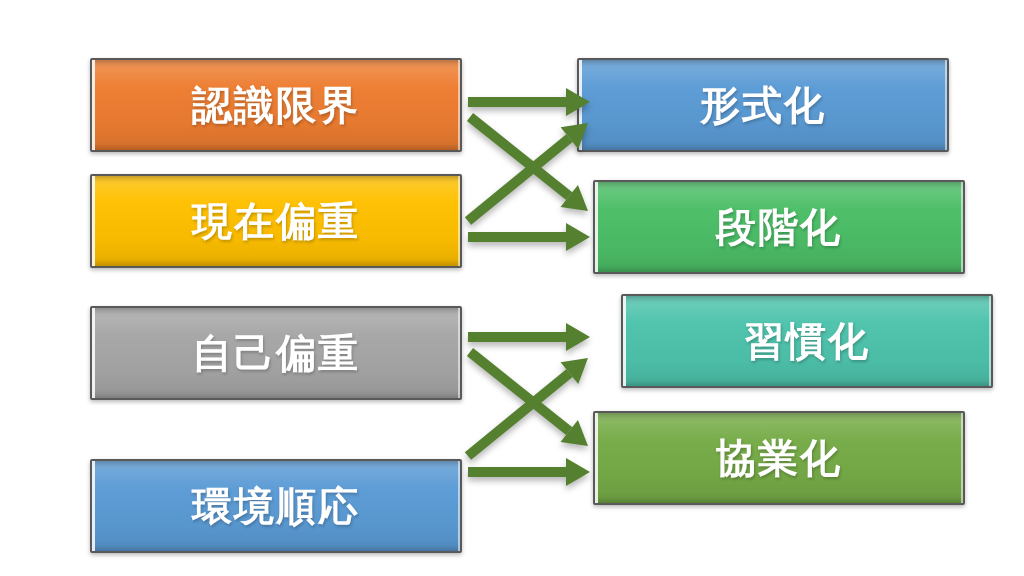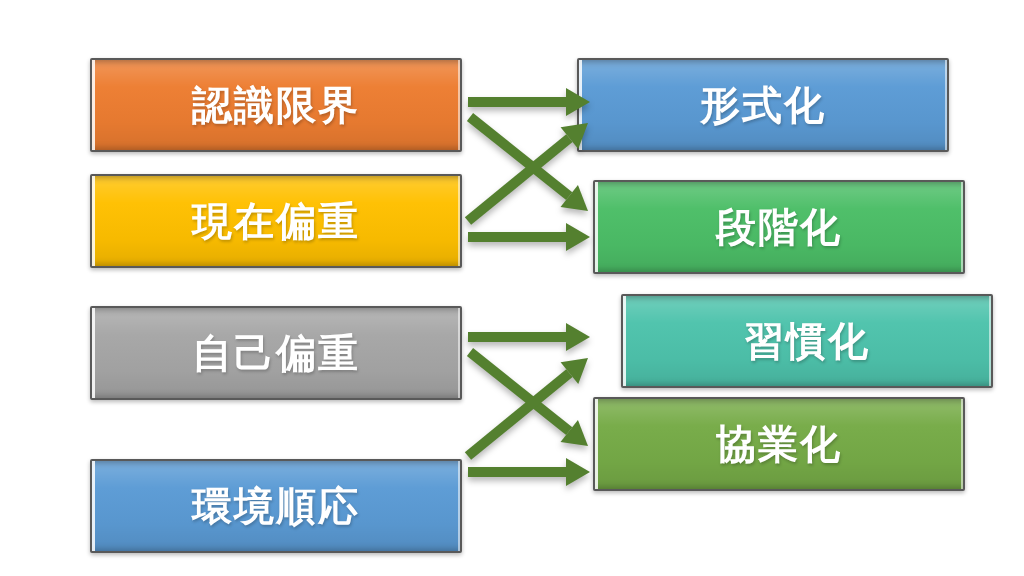--- a/index.html
+++ b/index.html
@@ -67,21 +67,21 @@
   <div id="right-column">
       <div class="node-box" style="left: 577px; top: 58px; background-color: rgb(91, 155, 213); font-family: Liberation Mono, monospace;">
         <span class="node-label">形式化</span>
       </div>
       <div class="node-box" style="left: 593px; top: 174px; background-color: rgb(76, 190, 103); margin-top: 6px;">
         <span class="node-label">段階化</span>
       </div>
       <div class="node-box" style="left: 593px; top: 294px; background-color: rgb(78, 195, 172); margin-left: 28px;">
         <span class="node-label">習慣化</span>
       </div>
-      <div class="node-box" style="left: 593px; top: 397px; background-color: rgb(118, 171, 71); text-align: center;">
+      <div class="node-box" style="left: 593px; top: 411px; background-color: rgb(118, 171, 71); text-align: center;">
         <span class="node-label">協業化</span>
       </div>
     </div>
   <div id="arrow-layer">
       <svg class="arrow-svg" viewBox="0 0 132 170" style="top: 85px;">
         <line x1="6" y1="17" x2="104" y2="17" stroke="#54802F" stroke-width="10"></line>
         <polygon points="128,17 104,31 104,3" fill="#54802F"></polygon>
         <line x1="8" y1="32" x2="107.22814805866088" y2="111.04615184334003" stroke="#54802F" stroke-width="10"></line>
         <polygon points="126,126 98.50506996727589,121.99639880912117 115.95122615004587,100.09590487755888" fill="#54802F"></polygon>
         <line x1="6" y1="136" x2="107.41122893792061" y2="53.180829700698176" stroke="#54802F" stroke-width="10"></line>

